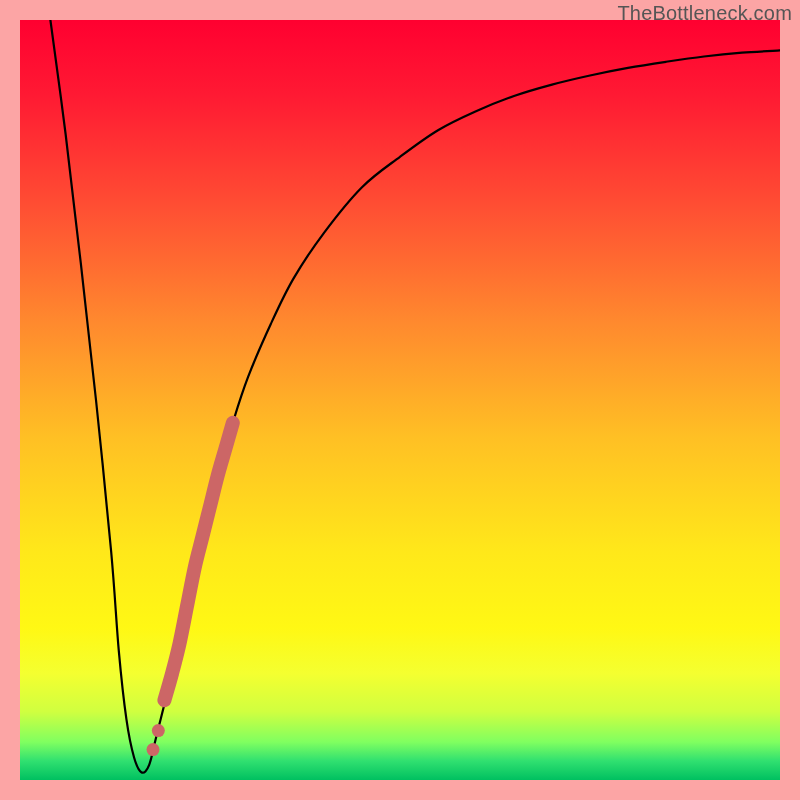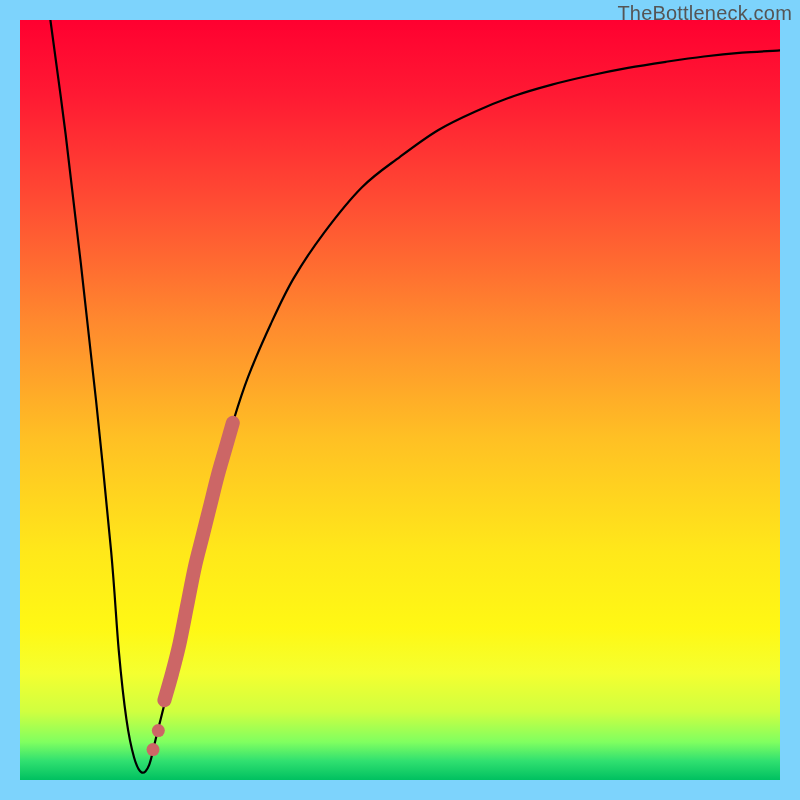--- a/index.html
+++ b/index.html
@@ -10,21 +10,21 @@
     overflow: hidden;
     background: #000;
     font-family: Arial, Helvetica, sans-serif;
   }
   .frame {
     position: absolute;
     top: 0;
     left: 0;
     width: 800px;
     height: 800px;
-    background: #7dd3fc;
+    background: #fca5a5;
   }
   .plot {
     position: absolute;
     top: 20px;
     left: 20px;
     width: 760px;
     height: 760px;
   }
   .watermark {
     position: absolute;

